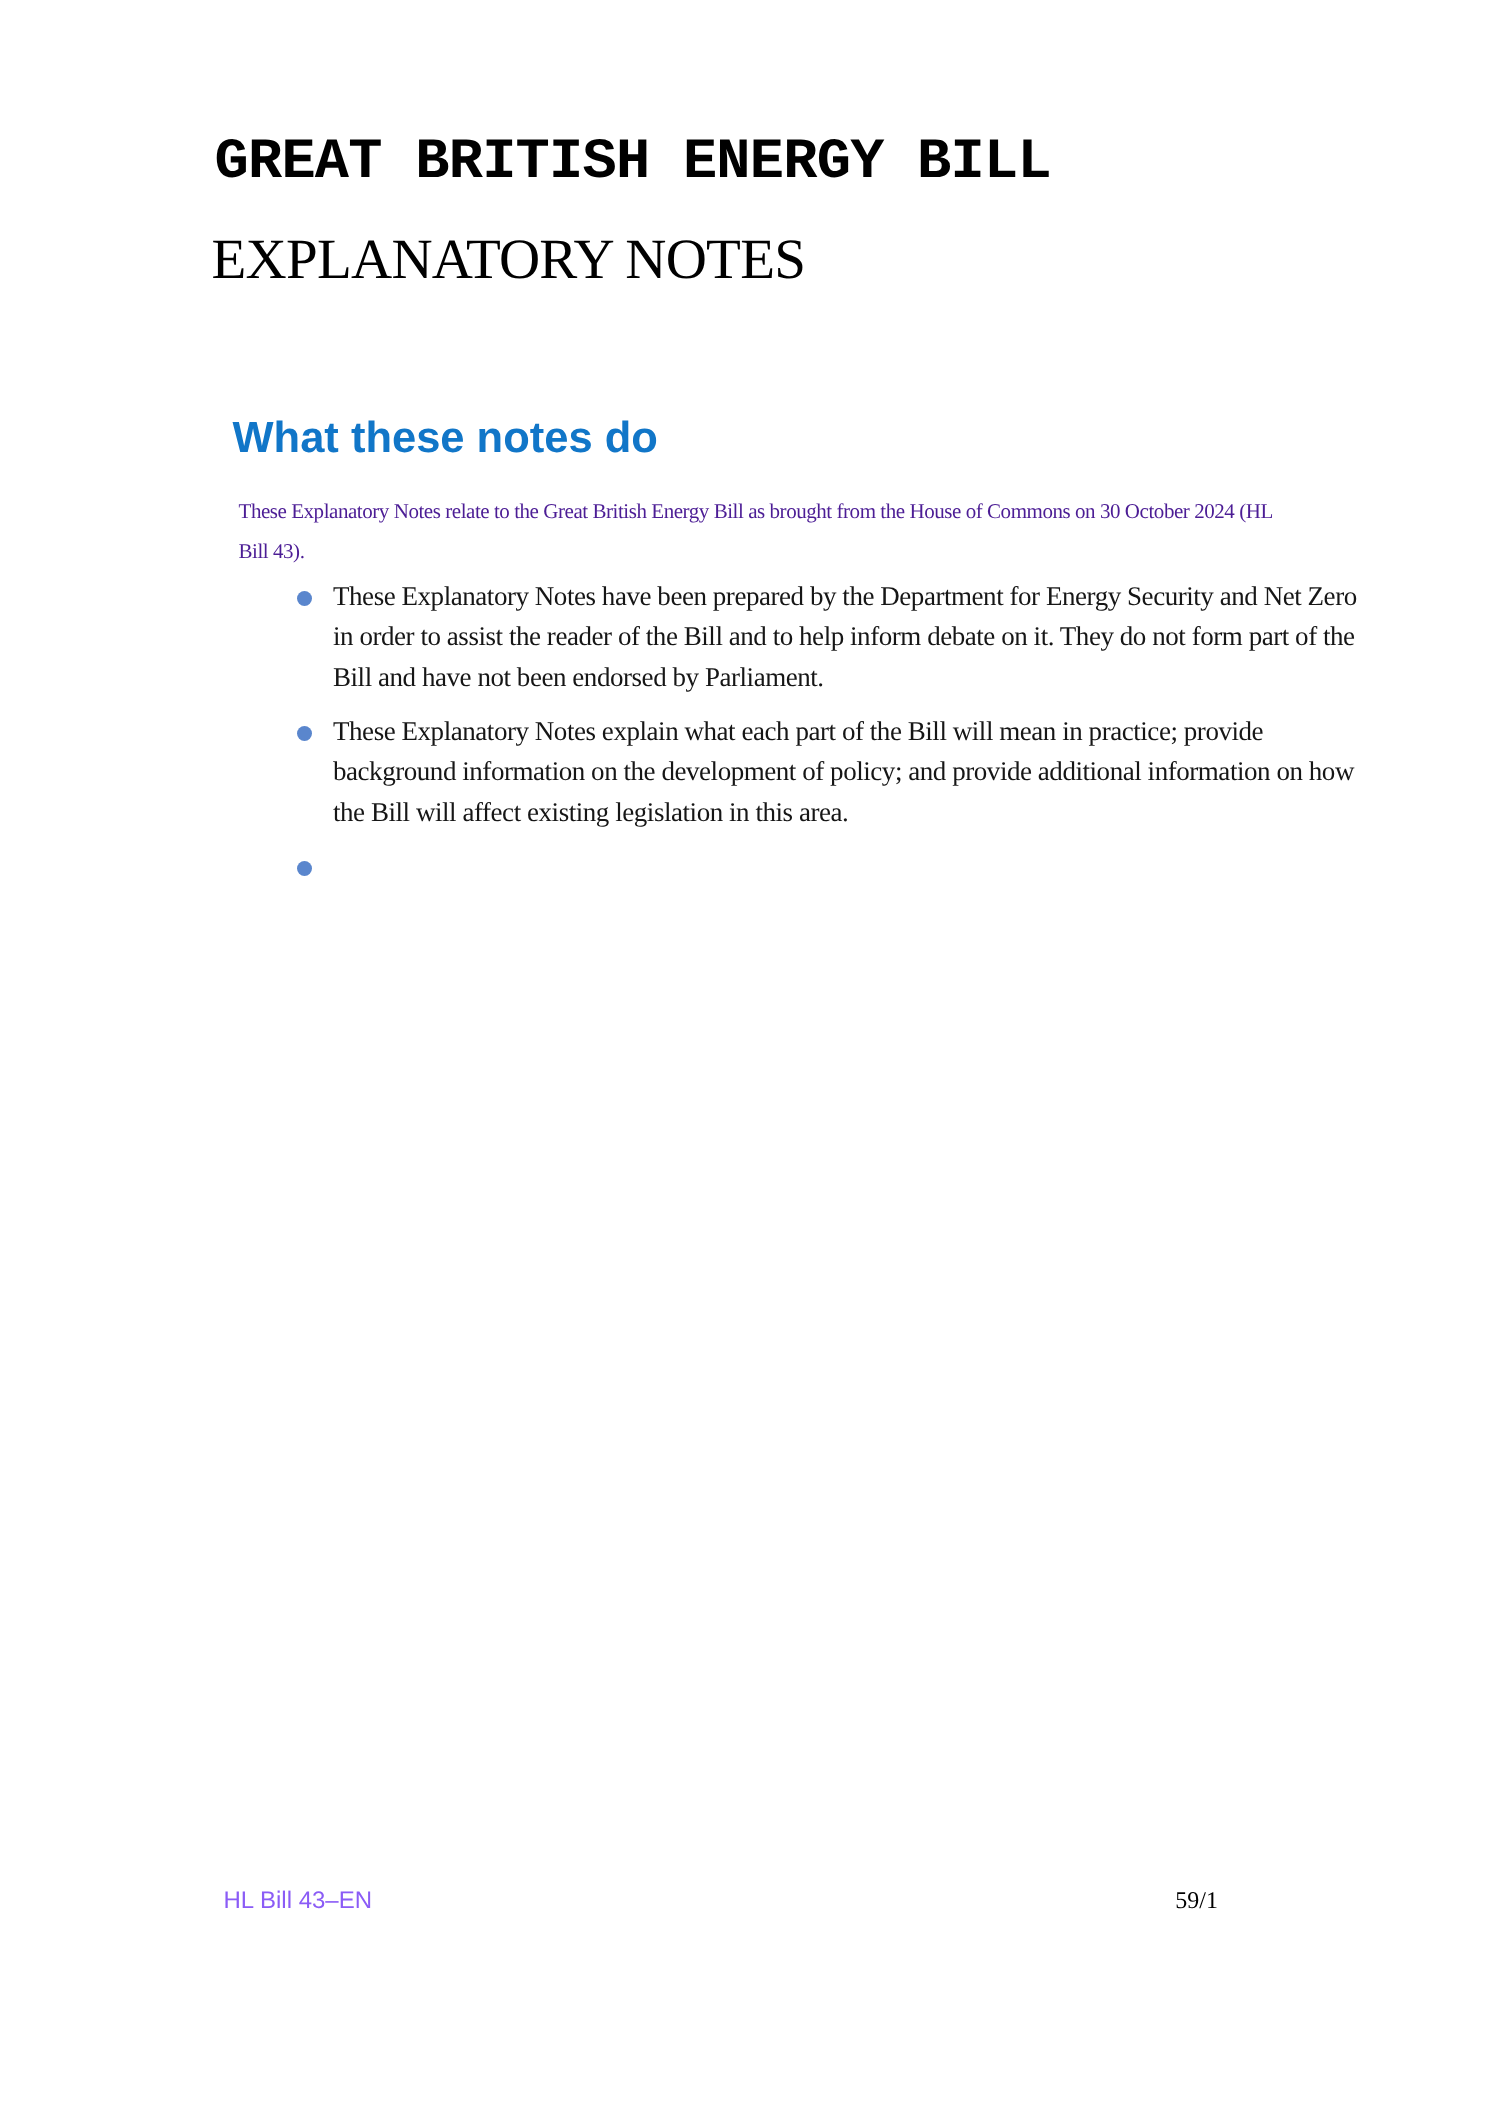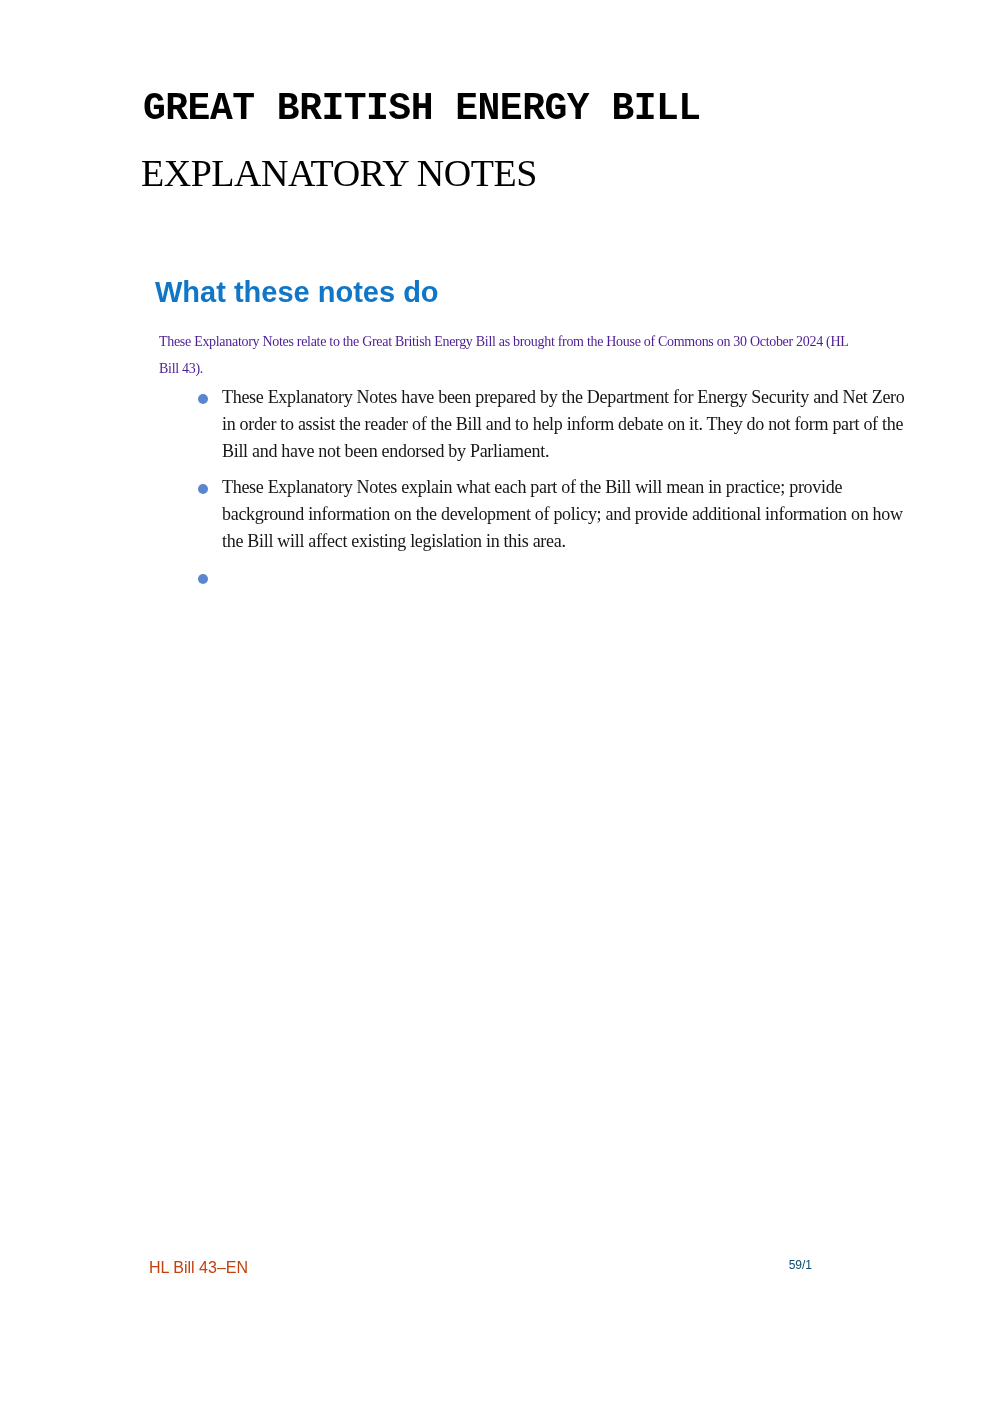--- a/index.html
+++ b/index.html
@@ -93,32 +93,32 @@
     background: #5a86cd;
   }
   .footer-left {
     position: absolute;
     left: 149px;
     top: 1259px;
     margin: 0;
     font-family: "Liberation Sans", sans-serif;
     font-size: 16px;
     line-height: 1.15;
-    color: #c2410c;
+    color: #8b5cf6;
     white-space: nowrap;
   }
   .footer-right {
     position: absolute;
     right: 179px;
     top: 1259px;
     margin: 0;
-    font-family: Liberation Sans, sans-serif;
-    font-size: 12px;
+    font-family: Liberation Serif, serif;
+    font-size: 16px;
     line-height: 1.15;
-    color: #0c4a6e;
+    color: #000000;
     white-space: nowrap;
   }
 </style>
 </head>
 <body>
 
 <div class="page">
 
   <h1 class="doc-title">GREAT BRITISH ENERGY BILL</h1>
 

